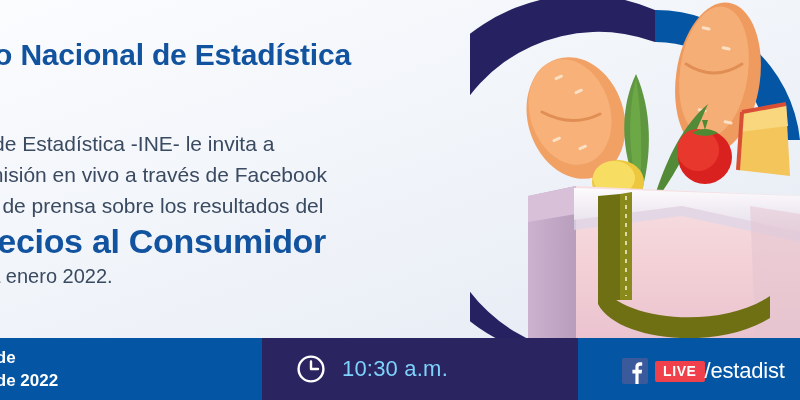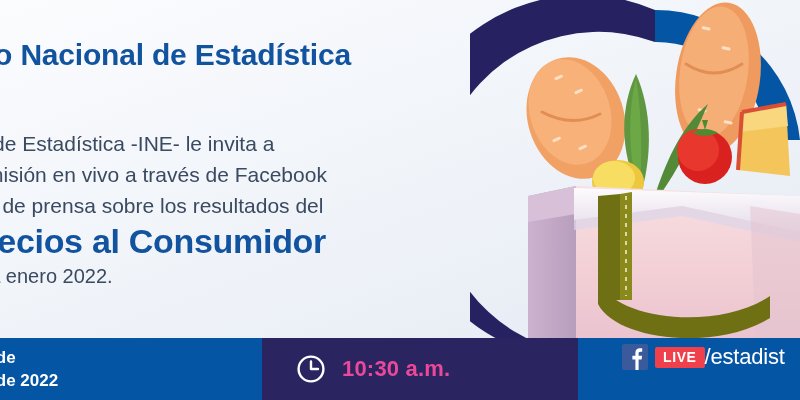--- a/index.html
+++ b/index.html
@@ -106,30 +106,30 @@
     padding-left: 34px;
     box-sizing: border-box;
   }
   .clock-icon {
     width: 30px;
     height: 30px;
     flex: 0 0 auto;
     margin-right: 16px;
   }
   .time-text {
-    color: #ec4899;
+    color: #7dd3fc;
     font-size: 22px;
-    font-weight: bold;
+    font-weight: normal;
     letter-spacing: 0.2px;
   }
 
   .social {
     position: absolute;
     left: 622px;
-    top: 344px;
+    top: 358px;
     display: flex;
     align-items: center;
     height: 26px;
     white-space: nowrap;
     text-align: right;
   }
   .fb-icon {
     width: 26px;
     height: 26px;
     background: #3b5a9b;

